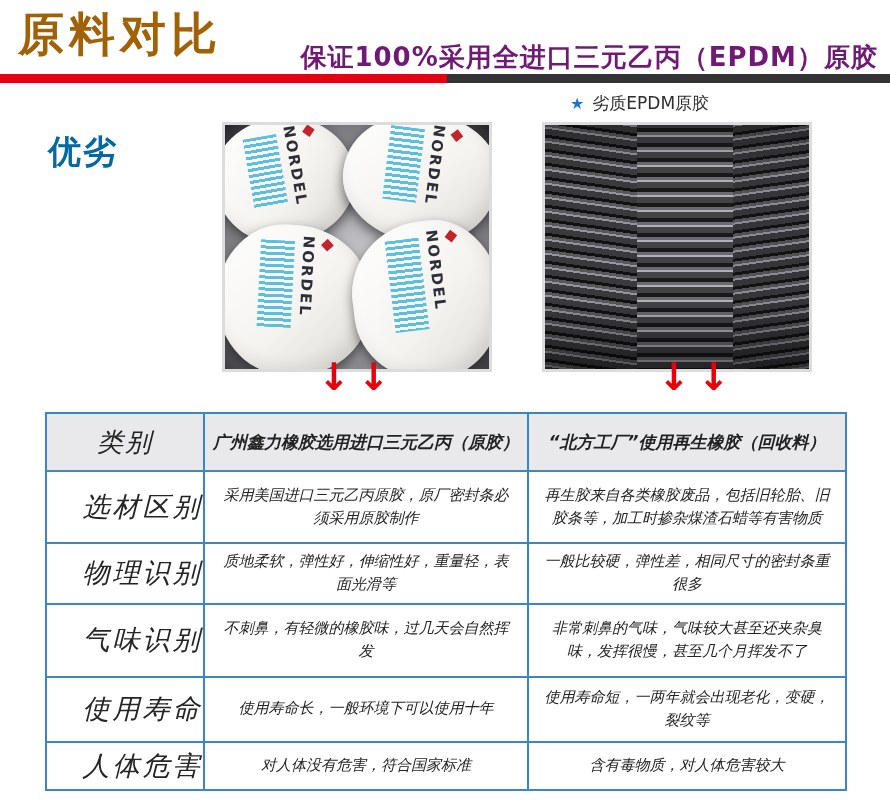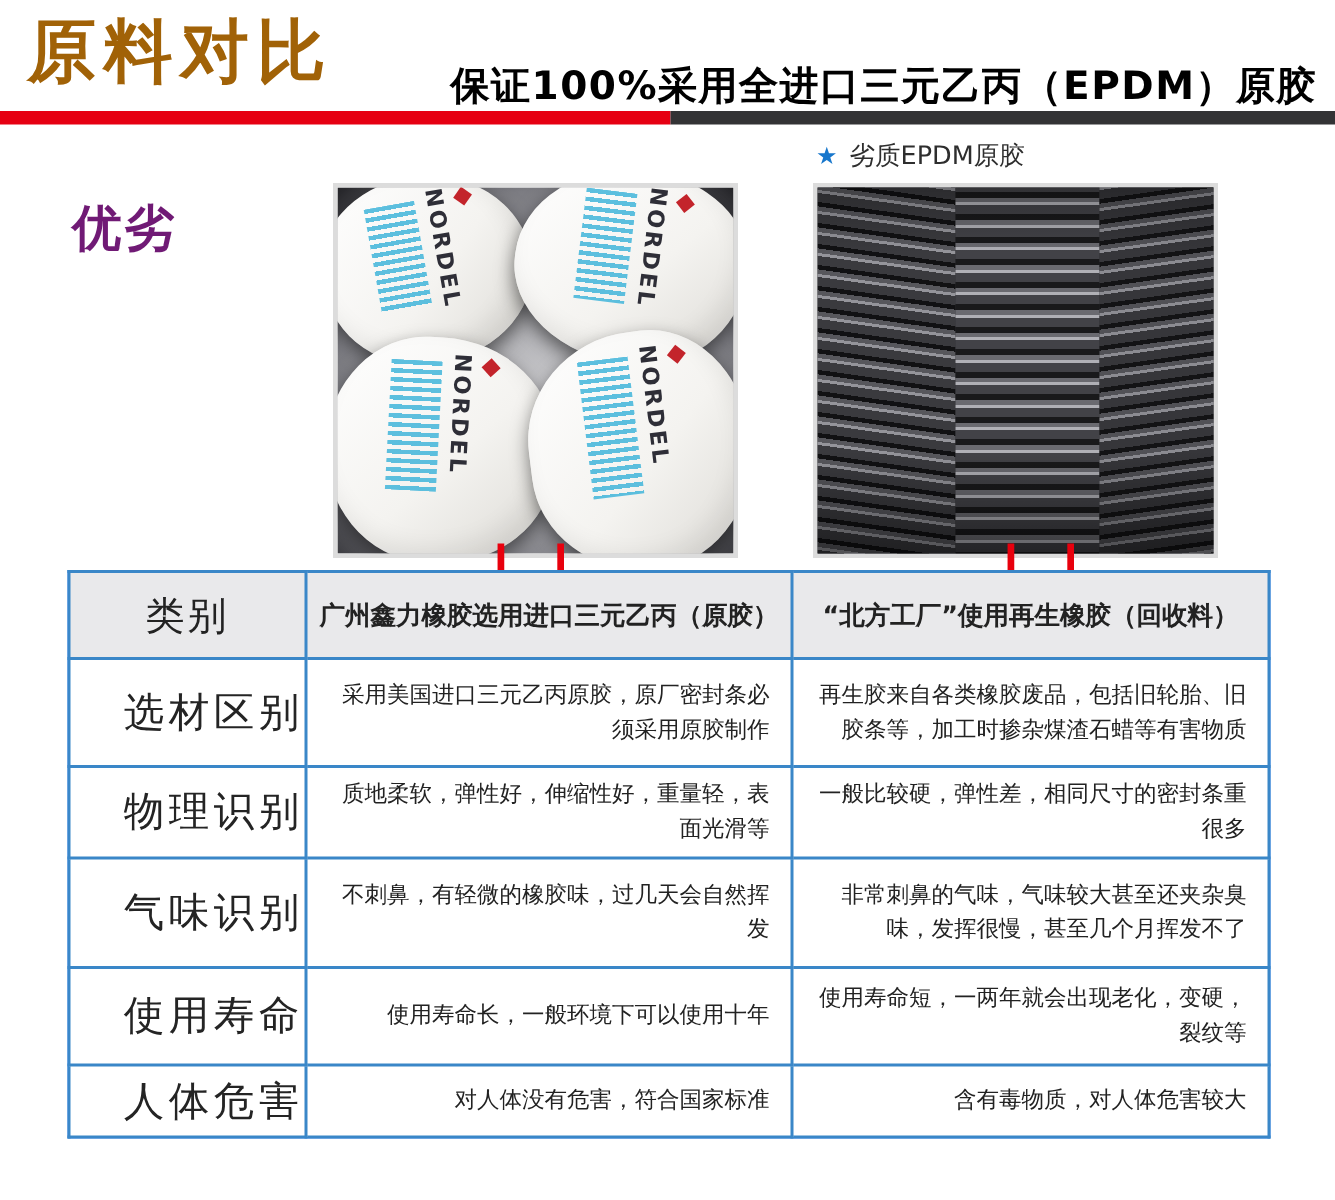--- a/index.html
+++ b/index.html
@@ -6,37 +6,37 @@
   body { background:#ffffff; font-family:"DejaVu Sans","Liberation Sans",sans-serif; }
   .page { position:relative; width:890px; height:800px; background:#ffffff; overflow:hidden; }
 
   
   .page-title {
     position:absolute; left:18px; top:4px;
     font-size:46px; font-weight:bold; color:#a16207; letter-spacing:5px;
   }
   .headline {
     position:absolute; right:12px; top:40px;
-    font-size:26px; font-weight:bold; color:#000000; letter-spacing:1px;
+    font-size:26px; font-weight:bold; color:#701a75; letter-spacing:1px;
   }
   .accent-bar { position:absolute; left:0; top:74px; height:9px; width:890px; }
   .accent-bar .red  { position:absolute; left:0; top:0; width:447px; height:9px; background:#e60012; }
   .accent-bar .dark { position:absolute; left:447px; top:0; width:443px; height:9px; background:#333335; }
 
   
   .side-caption {
     position:absolute; left:48px; top:132px;
-    font-size:33px; font-weight:bold; color:#701a75; line-height:40px; letter-spacing:2px;
+    font-size:33px; font-weight:bold; color:#0369a1; line-height:40px; letter-spacing:2px;
   }
 
   
   .img-label { position:absolute; top:92px; font-size:17px; color:#2e2e2e; font-weight:500; }
   .img-label .star { color:#1877cc; font-size:16px; margin-right:8px; }
   .img-label.good { left:225px;margin-top:32px; }
-  .img-label.bad  { left:544px; }
+  .img-label.bad  { left:570px; }
 
   
   .photo {
     position:absolute; top:122px; width:270px; height:250px;
     border:3px solid #dcdcdc; overflow:hidden;
   }
   .photo.good { left:222px; background:radial-gradient(circle at 50% 55%, #c9c9cc 0%, #7c7c82 70%, #232327 100%); }
   .photo.bad  { left:542px; background:#2d2d31; }
 
   
@@ -75,35 +75,35 @@
   }
 
   
   .arrow-group { position:absolute; top:358px; display:flex; gap:8px; }
   .arrow-group.left  { left:318px; }
   .arrow-group.right { left:658px; }
   .down-arrow { font-size:38px; font-weight:bold; color:#e8000d; line-height:38px; }
 
   
   table.compare {
-    position:absolute; left:45px; top:380px; width:800px;
-    border-collapse:collapse; table-layout:fixed; background:#3b82f6;
+    position:absolute; left:45px; top:412px; width:800px;
+    border-collapse:collapse; table-layout:fixed; background:#a3a3a3;font-style:italic;
   }
   table.compare col.c1 { width:158px; }
   table.compare col.c2 { width:324px; }
   table.compare col.c3 { width:318px; }
   table.compare th, table.compare td { border:2px solid #3a87c8; vertical-align:middle; }
   table.compare thead th {
     background:#e9e9eb; font-weight:bold; font-size:17px; color:#222; text-align:center; height:58px;
   }
   table.compare thead th.cat { font-size:26px; font-weight:500; letter-spacing:2px; }
   td.row-label {
     font-size:27px; font-weight:400; color:#242424; text-align:center; letter-spacing:3px; background:#fff;padding-left:35px;
   }
-  td.cell { font-size:15px; color:#222; padding:6px 14px; line-height:1.55; text-align:right; background:#fff; }
+  td.cell { font-size:15px; color:#222; padding:6px 14px; line-height:1.55; text-align:center; background:#fff; }
   tr.r1 { height:72px; } tr.r2 { height:54px; } tr.r3 { height:73px; }
   tr.r4 { height:65px; } tr.r5 { height:48px; }
 </style>
 </head>
 <body>
 
 <div class="page">
 
   <div class="page-title">原料对比</div>
   <div class="headline">保证100%采用全进口三元乙丙（EPDM）原胶</div>

